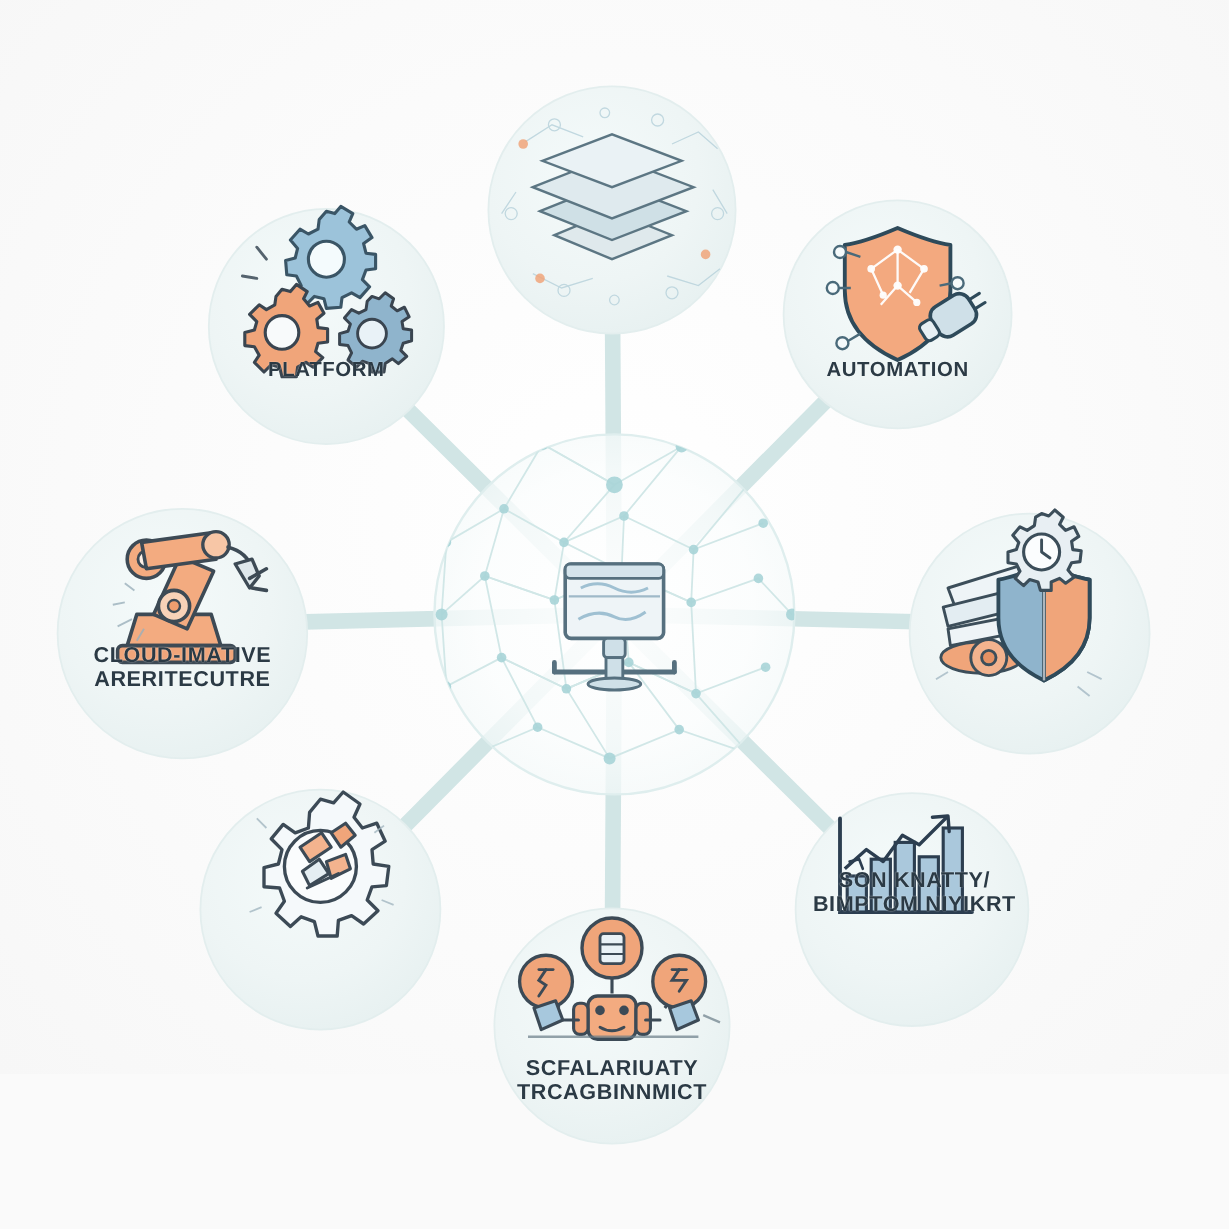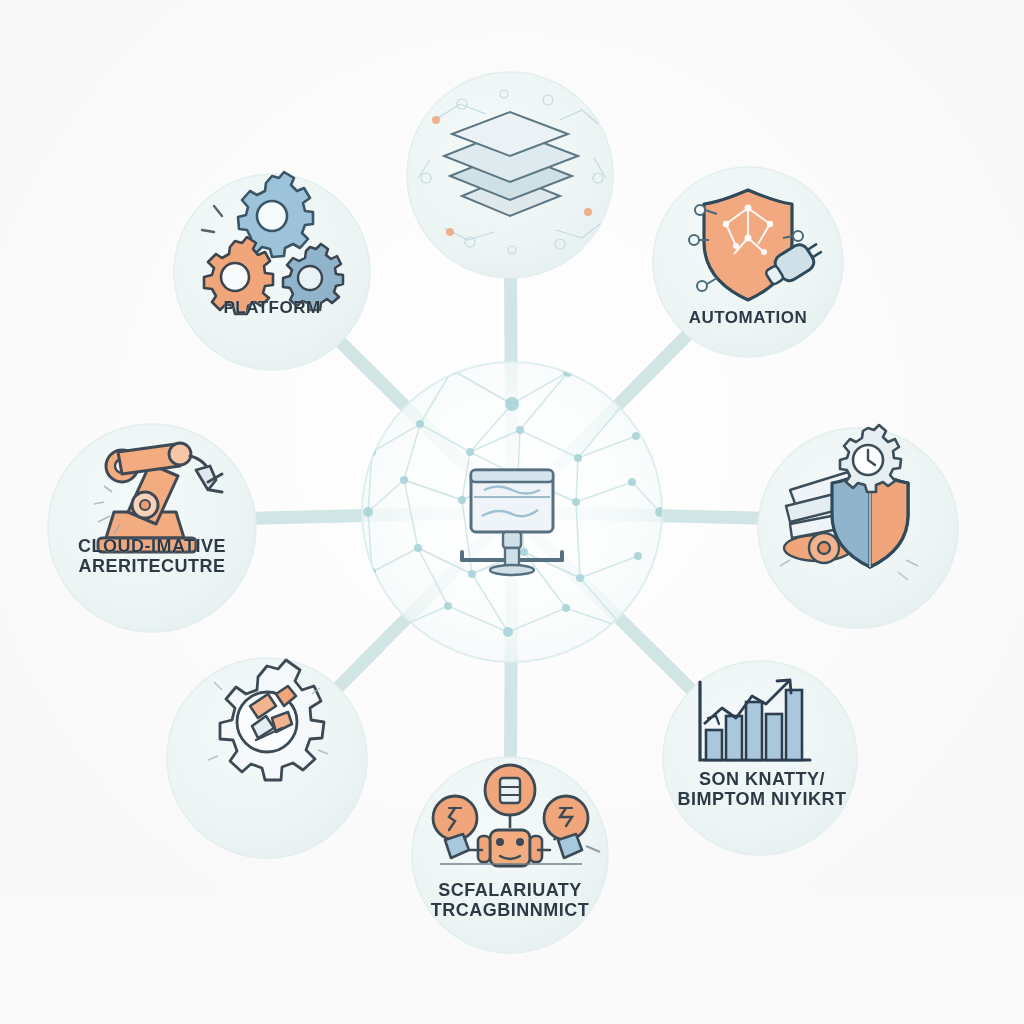--- a/index.html
+++ b/index.html
@@ -379,27 +379,27 @@
         <path d="M470 850 h12 M538 850 h12" stroke="#3c4a56" stroke-width="2.6" stroke-linecap="round"></path>
         <path d="M440 864 h142" stroke="#6a7d88" stroke-width="2" opacity="0.7"></path>
         <path d="M586 846 l14 6" stroke="#6a7d88" stroke-width="2" opacity="0.7"></path>
       </g>
     </g>
   </svg>
 
   <div id="labels-layer">
     <div class="node-label label-1line" style="left:272px; top:298px; width:200px;">PLATFORM</div>
 
-    <div class="node-label label-1line" style="left:748px; top:308px; width:210px;">AUTOMATION</div>
+    <div class="node-label label-1line" style="left:748px; top:298px; width:210px;">AUTOMATION</div>
 
     <div class="node-label label-2line" style="left:152px; top:536px; width:210px;">CLOUD-IMATIVE
 ARERITECUTRE</div>
 
 
 
-    <div class="node-label label-2line" style="left:762px; top:769px; width:205px;">SON KNATTY/
+    <div class="node-label label-2line" style="left:762px; top:723px; width:205px;">SON KNATTY/
 BIMPTOM NIYIKRT</div>
 
     <div class="node-label label-2line" style="left:510px; top:880px; width:205px;">SCFALARIUATY
 TRCAGBINNMICT</div>
   </div>
 
 </div>
 
 </body></html>

